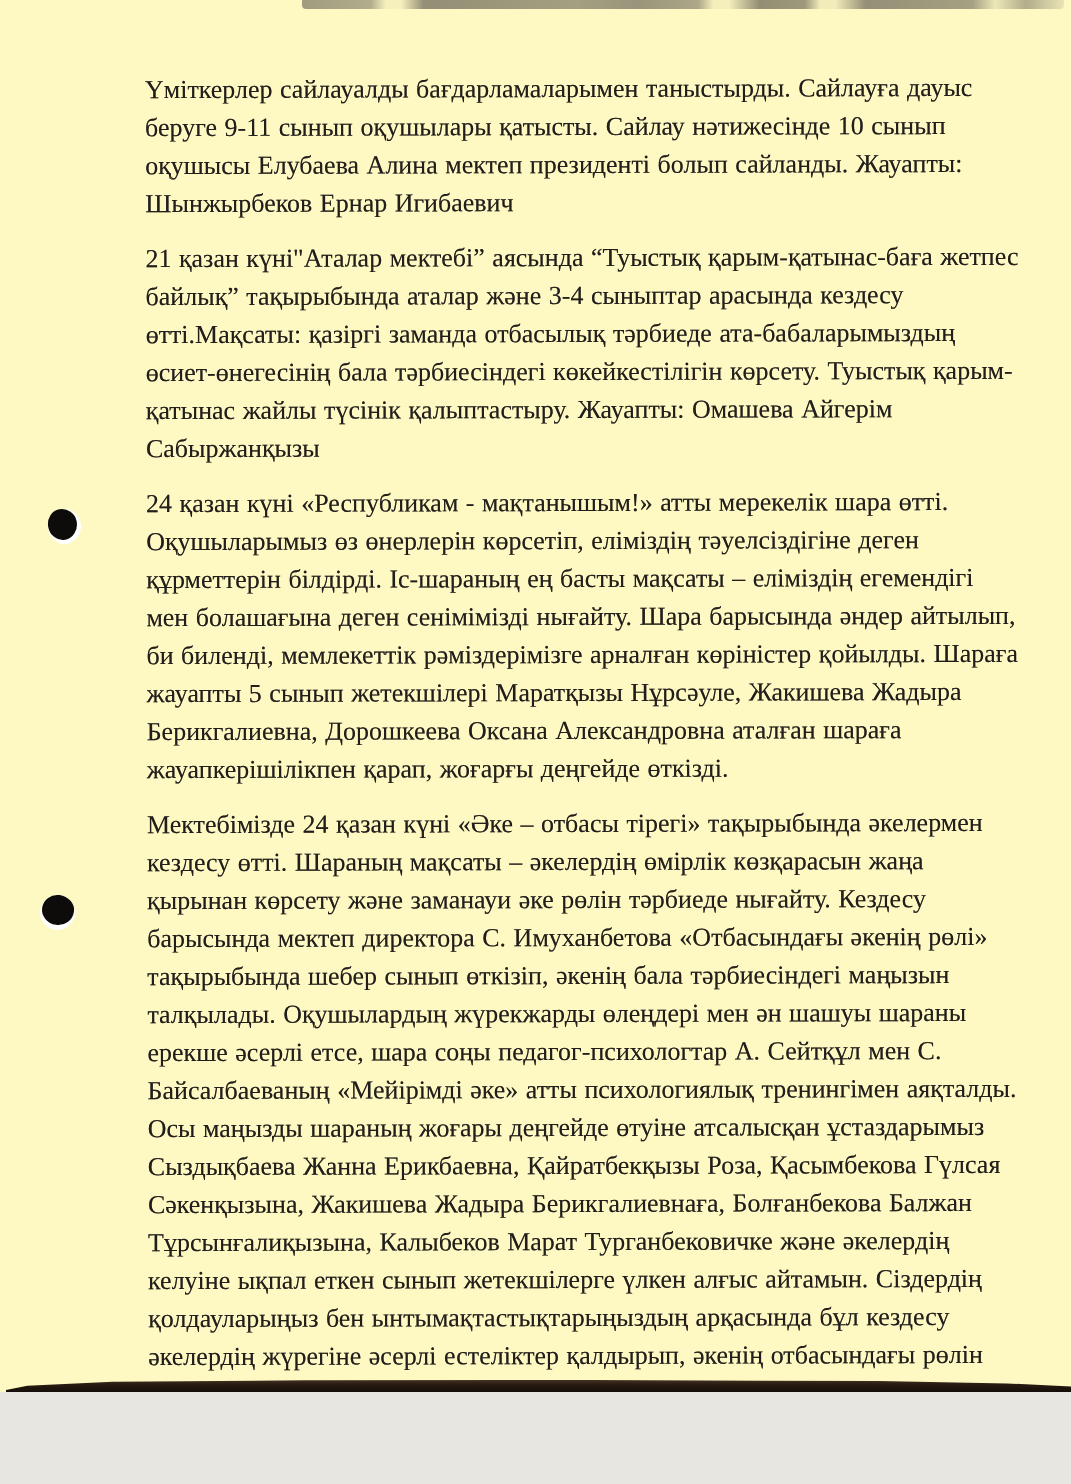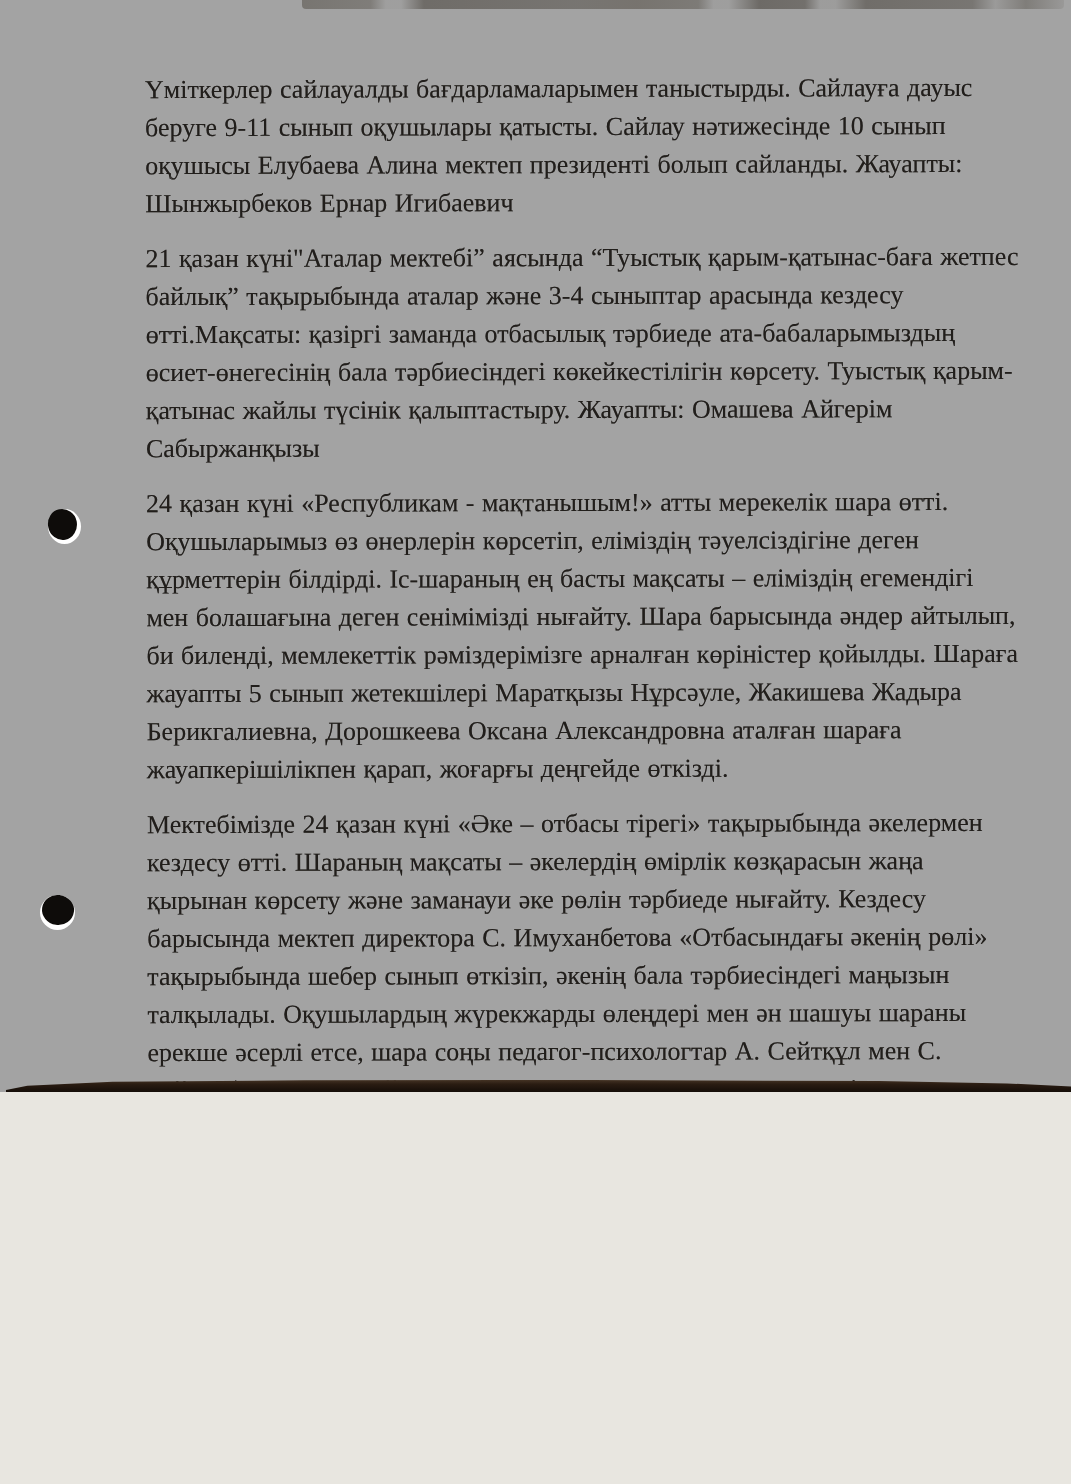--- a/index.html
+++ b/index.html
@@ -1,20 +1,20 @@
 <!DOCTYPE html>
 <html><head>
 <meta charset="utf-8">
 <style>
   html, body { margin: 0; padding: 0; background: #e8e6e0; }
   .page {
     position: relative;
     width: 1071px;
-    height: 1092px;
-    background: #a3a3a3;
+    height: 1392px;
+    background: #fef9c3;
     overflow: hidden;
     font-family: "Liberation Serif", serif;
   }
   
   .text-col {
     position: absolute;
     left: 147px;
     top: 70px;
     width: 874px;
     transform: rotate(-0.15deg);

